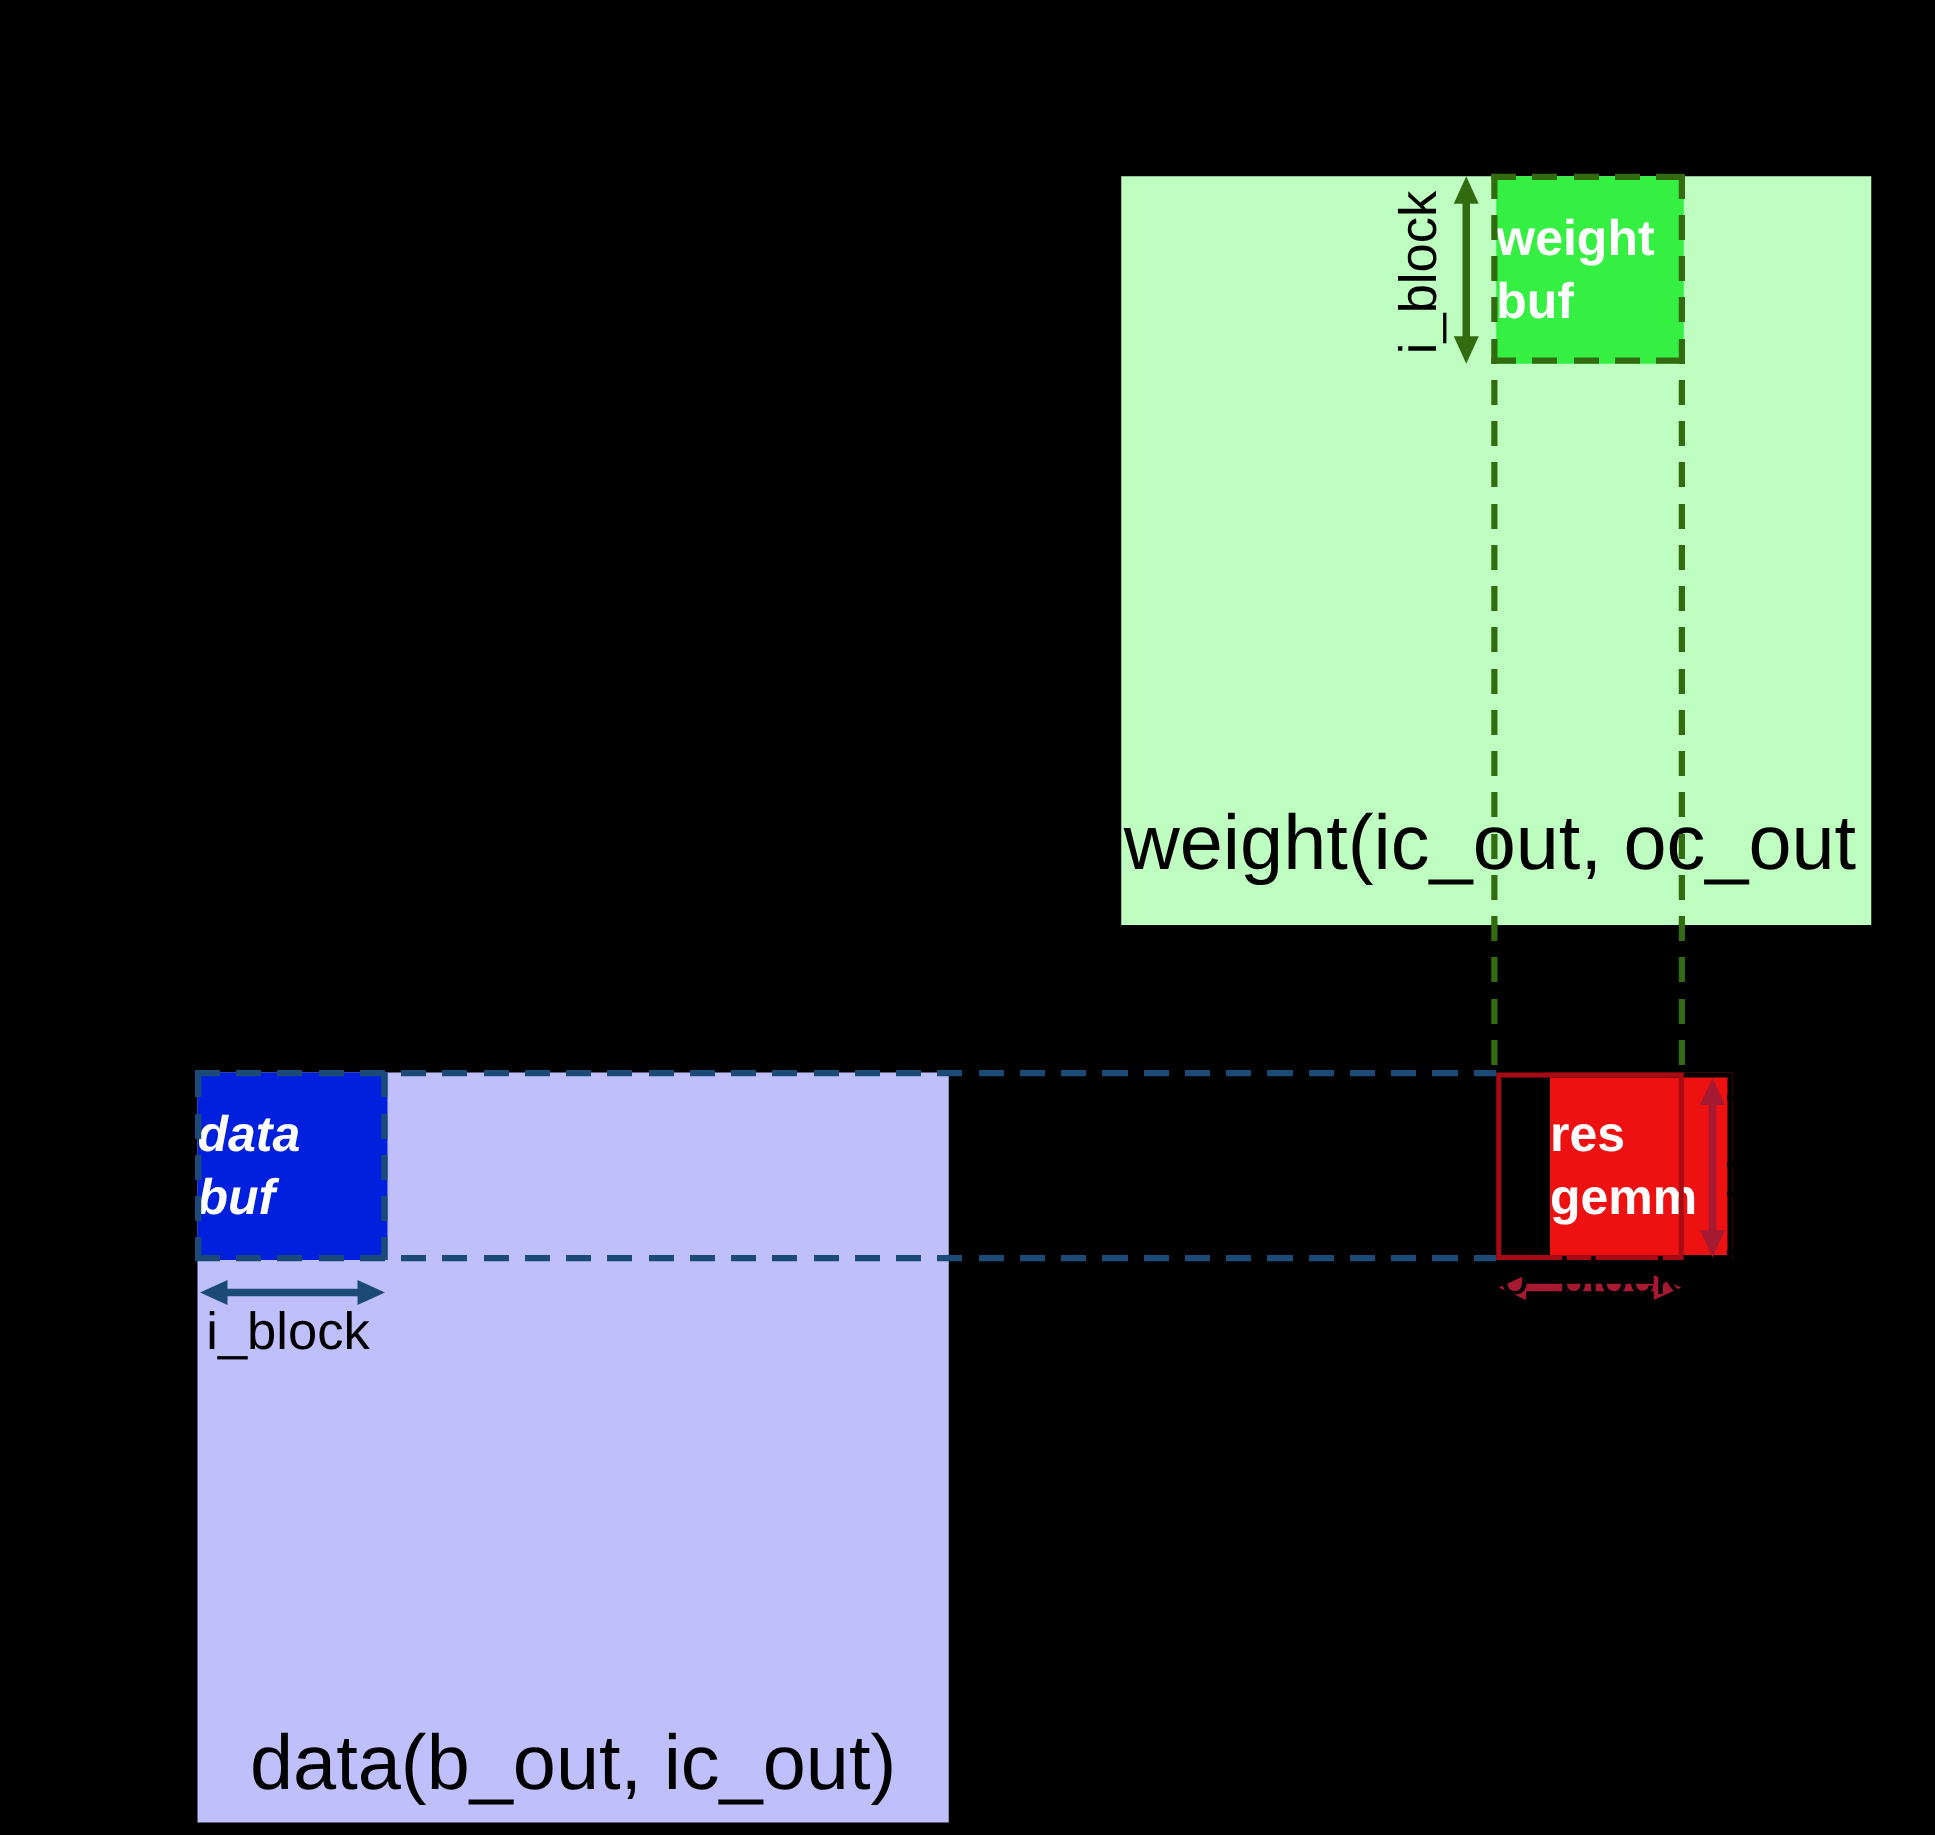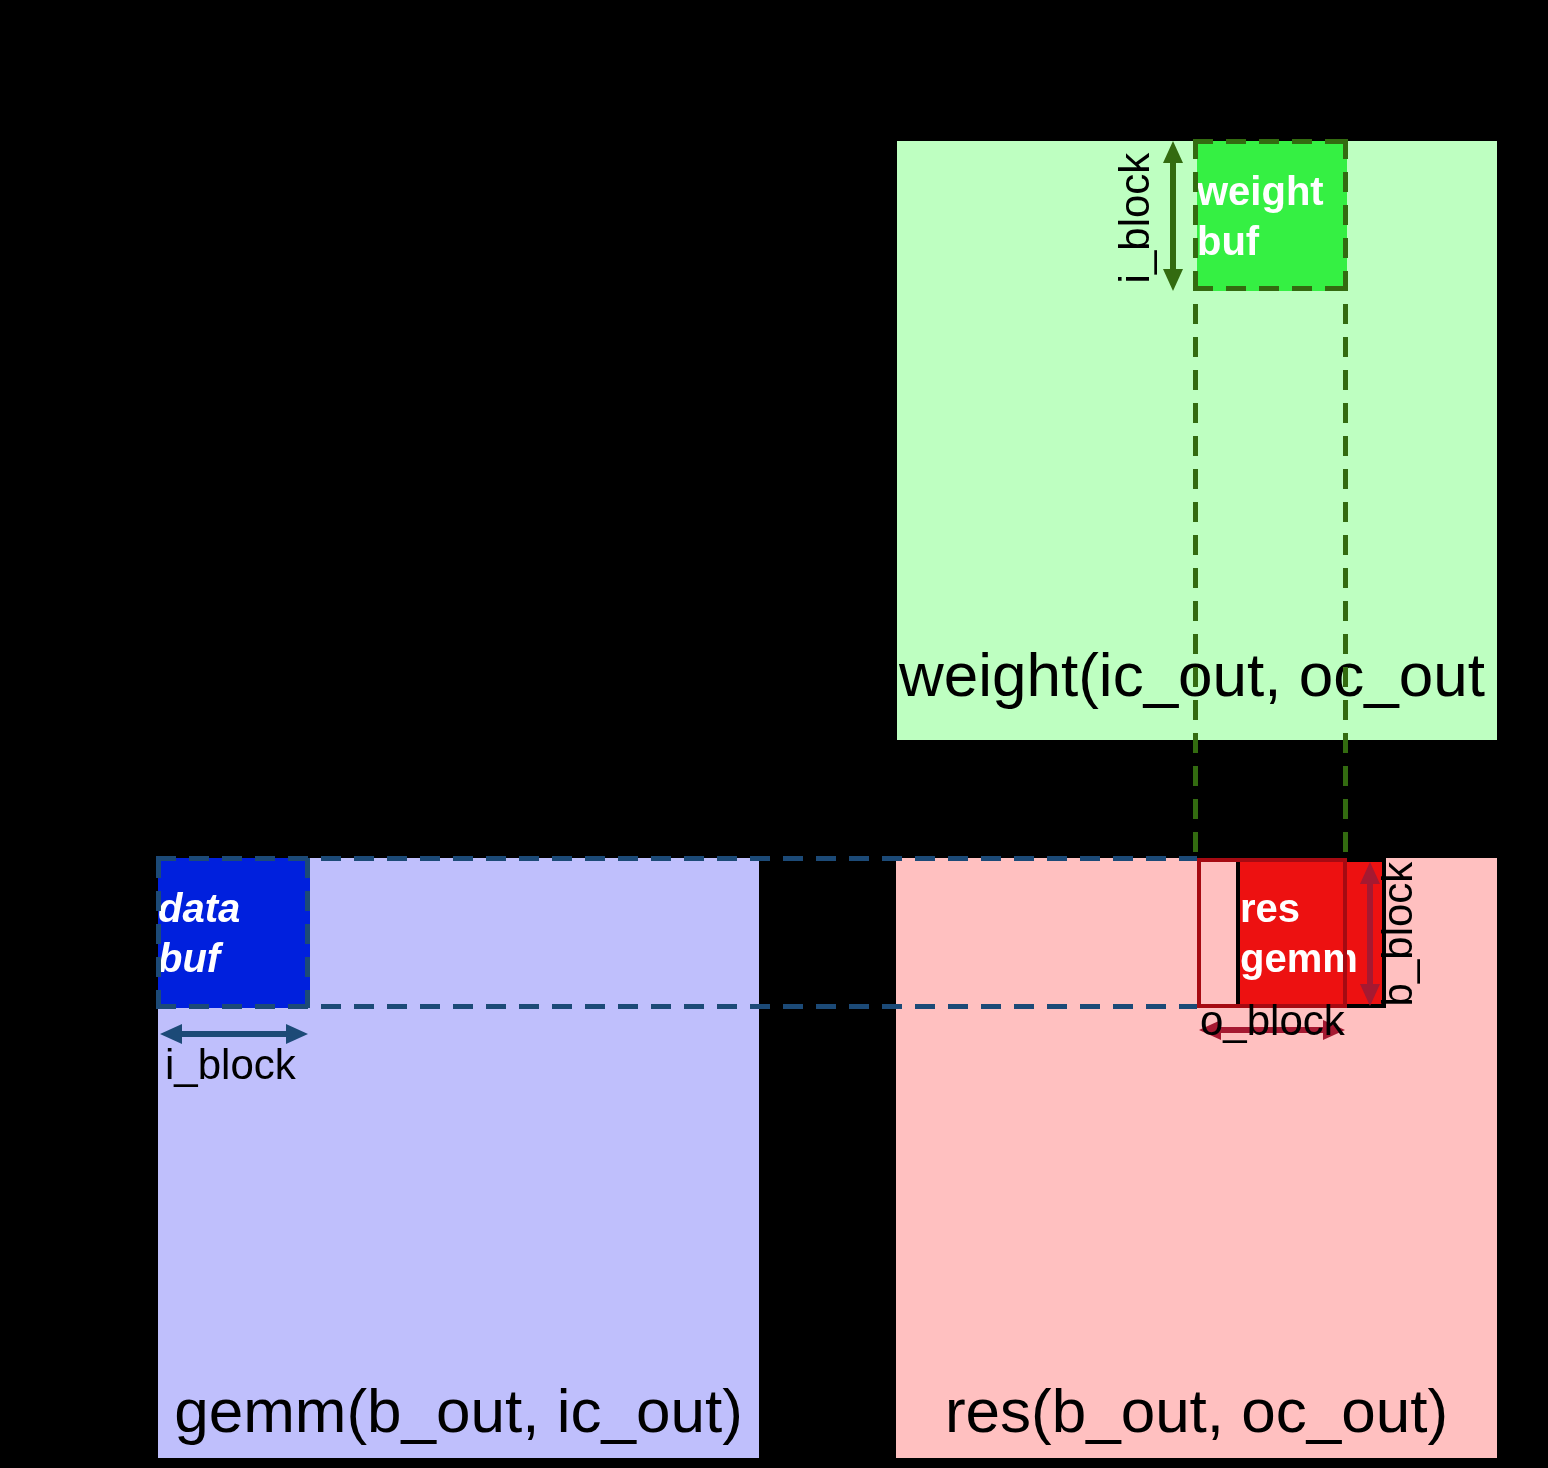--- a/index.html
+++ b/index.html
@@ -23,26 +23,23 @@
 </head>
 <body>
 
 <div class="canvas" style="background: rgb(0, 0, 0);">
 
   <div class="matrix" style="left: 897px; top: 141px; width: 600px; height: 599px; background: rgb(190, 255, 193);">
     <div class="mlabel" style="left:2px;bottom:34px;">weight(ic_out, oc_out</div>
   </div>
 
   <div class="matrix" style="left: 158px; top: 858px; width: 601px; height: 600px; background: rgb(191, 191, 252);">
-    <div class="mlabel centered" style="bottom:16px;">gemm(b_out, ic_out)</div>
+    <div class="mlabel centered" style="bottom:16px;">data(b_out, ic_out)</div>
   </div>
 
-  <div class="matrix" style="left: 896px; top: 858px; width: 601px; height: 600px; background: rgb(255, 192, 192);">
-    <div class="mlabel centered" style="bottom:16px;">res(b_out, oc_out)</div>
-  </div>
 
   <div class="buf" style="left: 1197px; top: 141px; width: 150px; height: 150px; background: rgb(53, 240, 67);">
     <div class="bufline">weight</div>
     <div class="bufline">buf</div>
   </div>
 
   <div class="buf" style="left: 158px; top: 858px; width: 152px; height: 150px; background: rgb(0, 32, 221); font-style: italic;">
     <div class="bufline">data</div>
     <div class="bufline">buf</div>
   </div>

